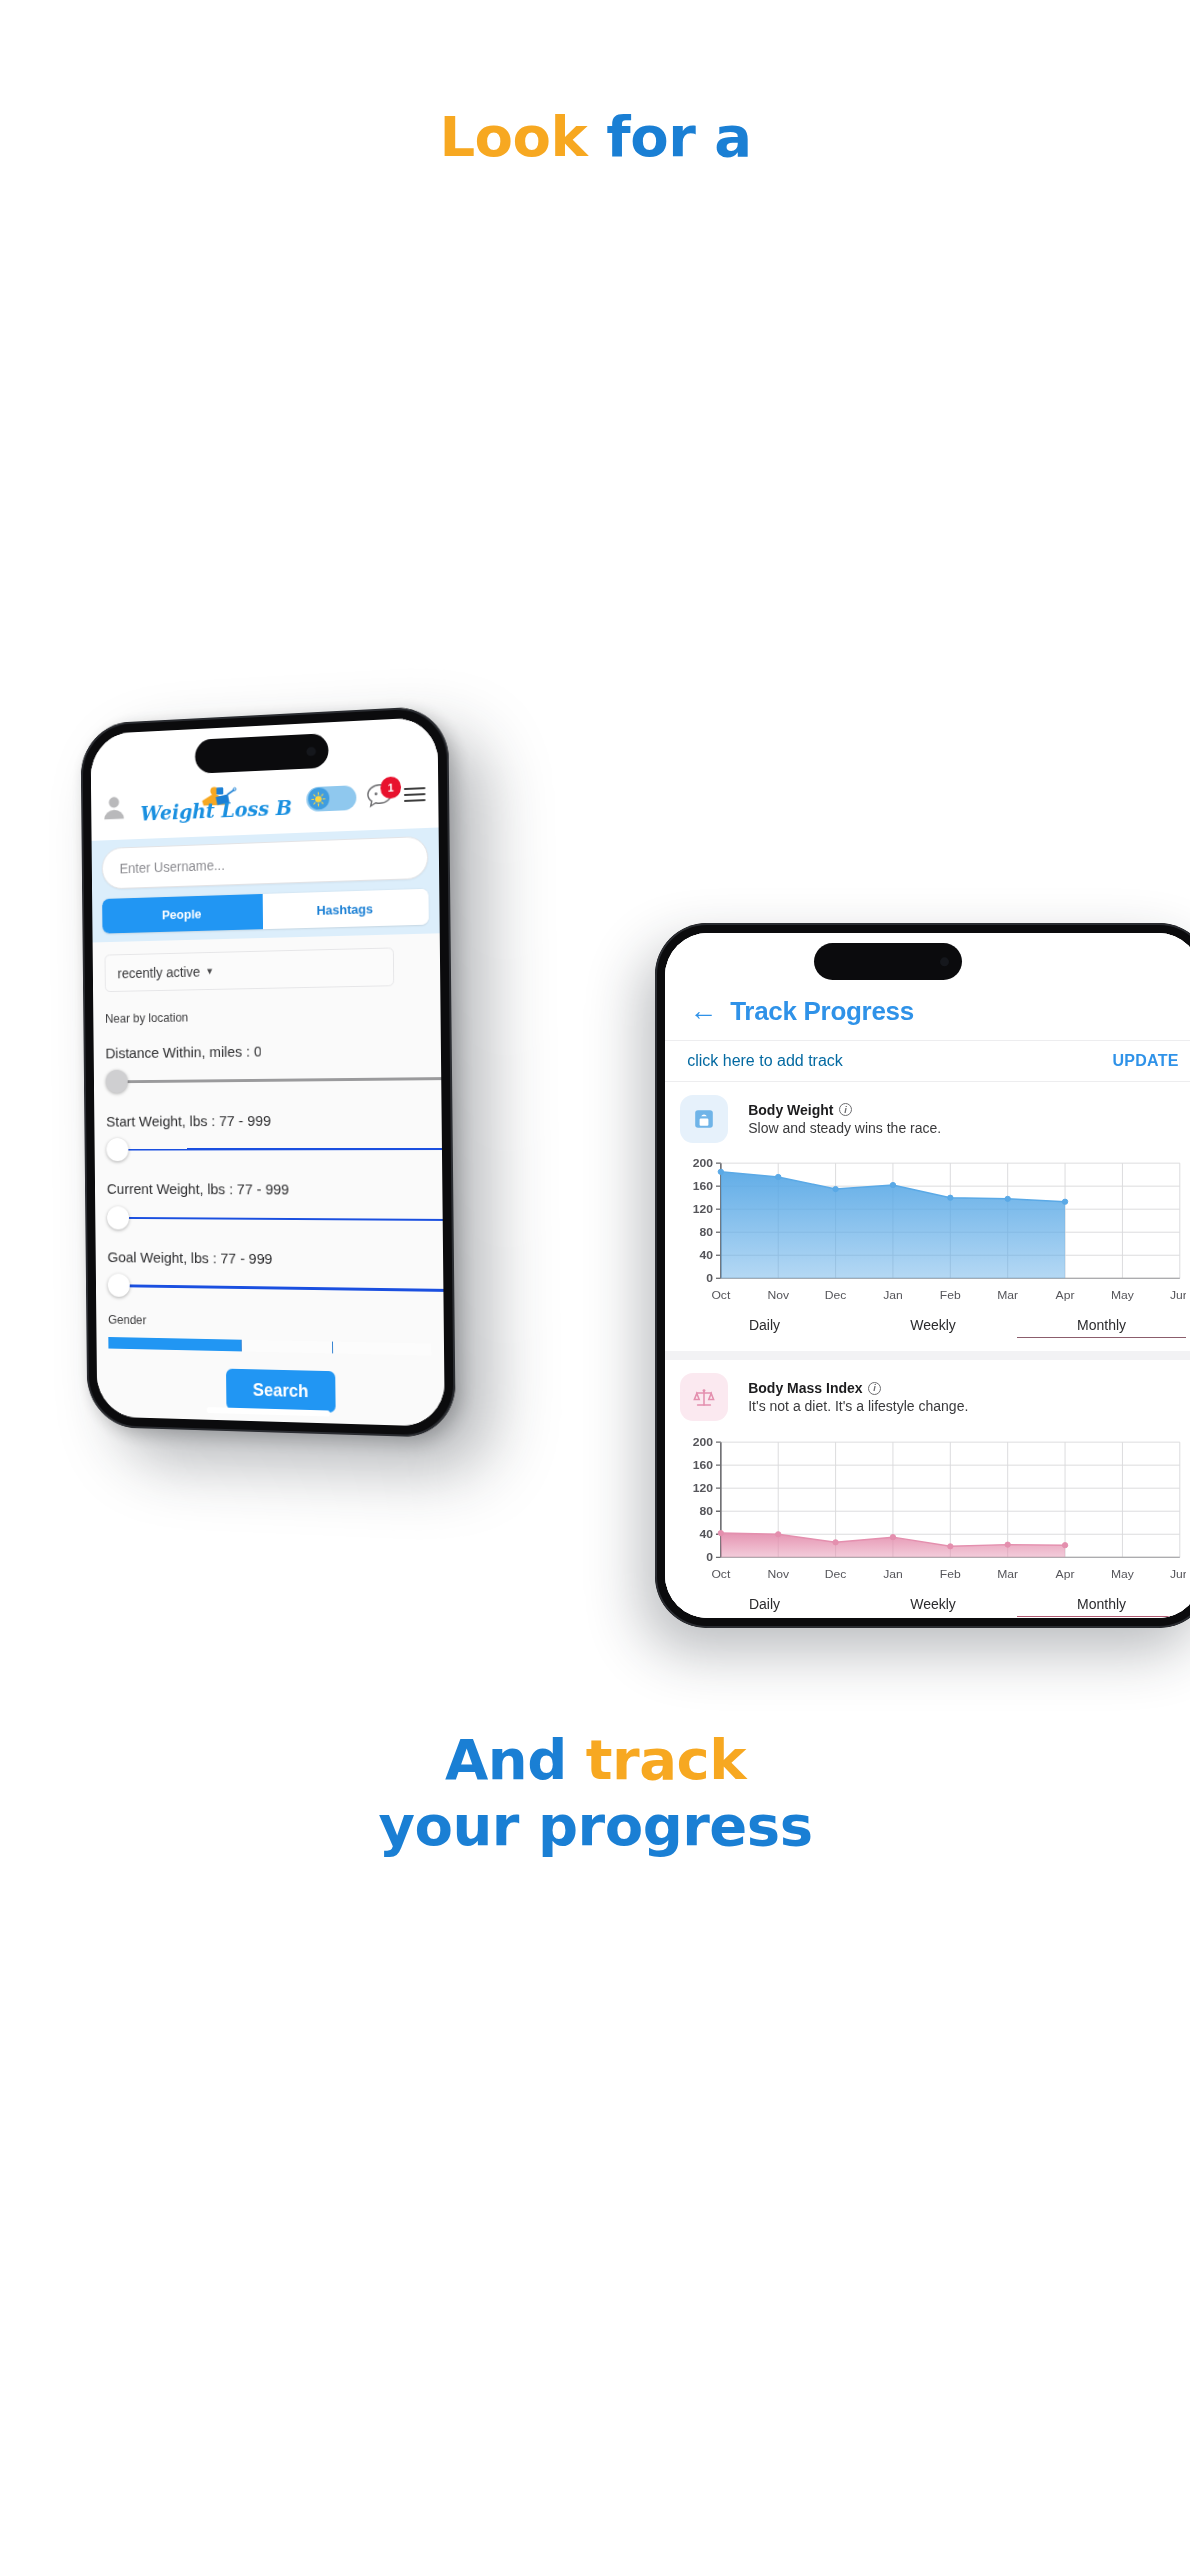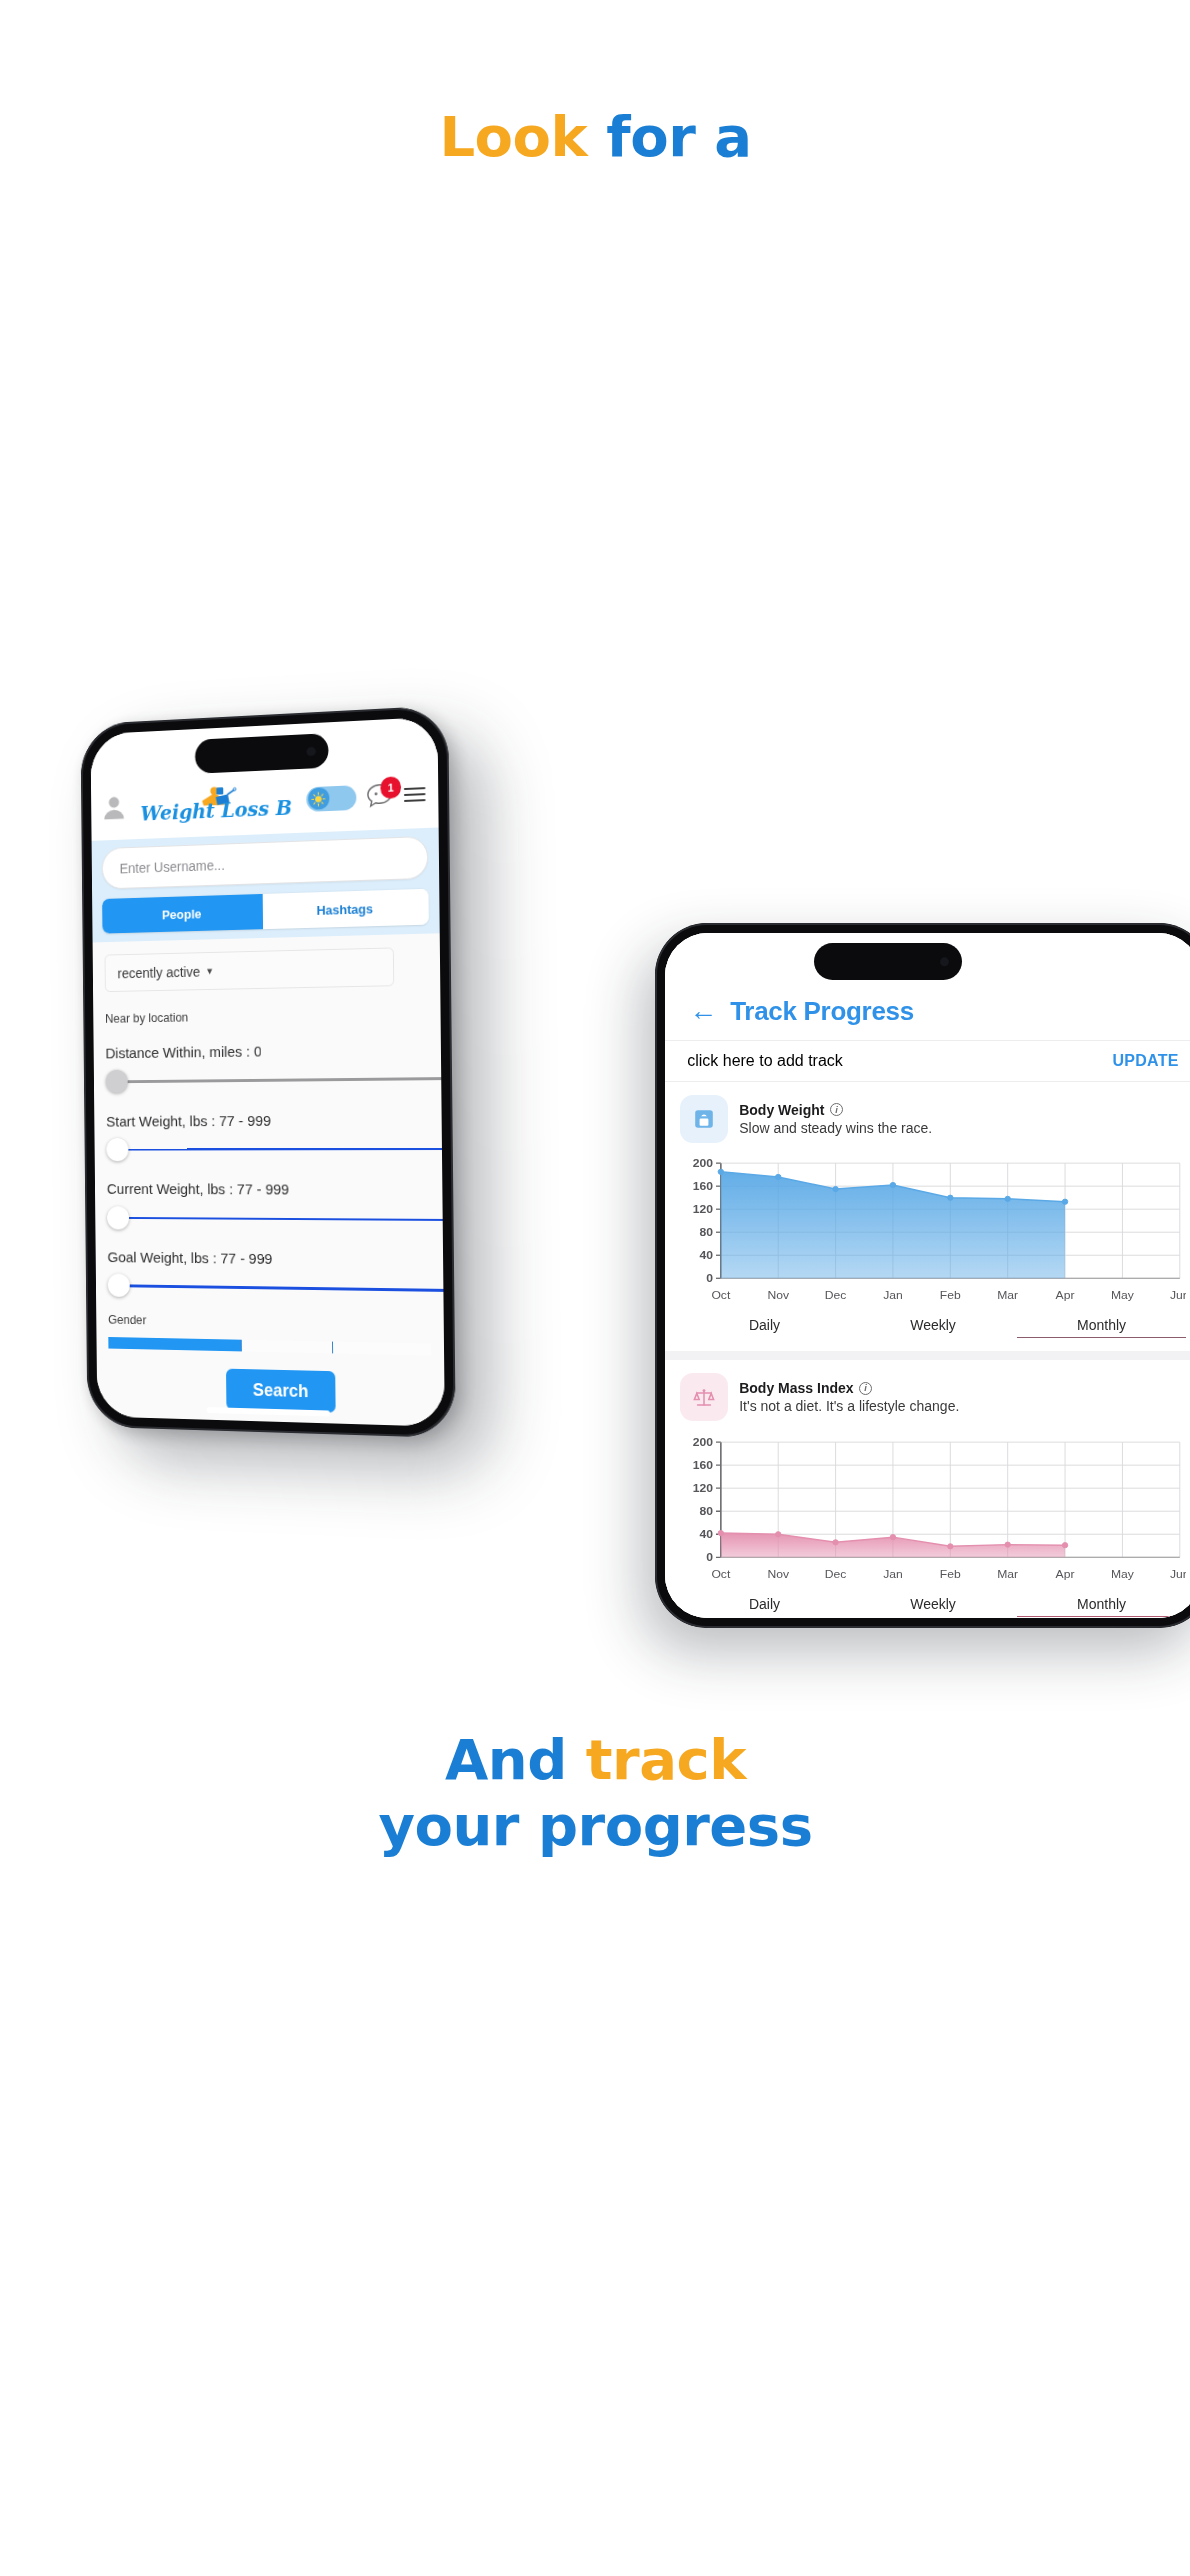--- a/index.html
+++ b/index.html
@@ -181,25 +181,25 @@
   .a2-title {
     display: flex; align-items: center; gap: 13px; padding: 3.7px 24px 13px;
   }
   .a2-back { font-size: 28px; color: #2f92e8; line-height: 1; }
   .a2-title h1 { font-size: 26px; color: #2f92e8; font-weight: 700; letter-spacing: -0.3px; }
   .a2-subbar {
     display: flex; align-items: center; justify-content: space-between;
     padding: 11px 22px; border-top: 0.9px solid #ededef; border-bottom: 0.9px solid #ededef;
     background: #fff;
   }
-  .a2-subbar .lbl { font-size: 16px; color: #000000; }
+  .a2-subbar .lbl { font-size: 16px; color: #0369a1; }
   .a2-subbar .upd { font-size: 16px; font-weight: 700; color: #2f92e8; letter-spacing:0.3px;}
   .a2-scroll { background: #f2f2f4; }
   .card { background: #fff; margin-bottom: 9.3px; padding: 13px 15px 7.4px; }
-  .card-head { display: flex; align-items: center; gap: 11px; }
+  .card-head { display: flex; align-items: center; gap: 20px; }
   .card-ico {
     width: 48px; height: 48px; border-radius: 13px; flex: 0 0 auto;
     display:flex; align-items:center; justify-content:center;
   }
   .card-ico.blue { background: #e6f1fb; }
   .card-ico.pink { background: #fbe9f0; }
   .card-title { font-size: 14px; font-weight: 700; color: #1c1c1e; display:flex; align-items:center; gap:5.6px;}
   .info-i {
     width: 13px; height: 13px; border-radius: 50%; border: 1.2px solid #6d6d70;
     font-size: 9.3px; color:#6d6d70; display:flex; align-items:center; justify-content:center;

